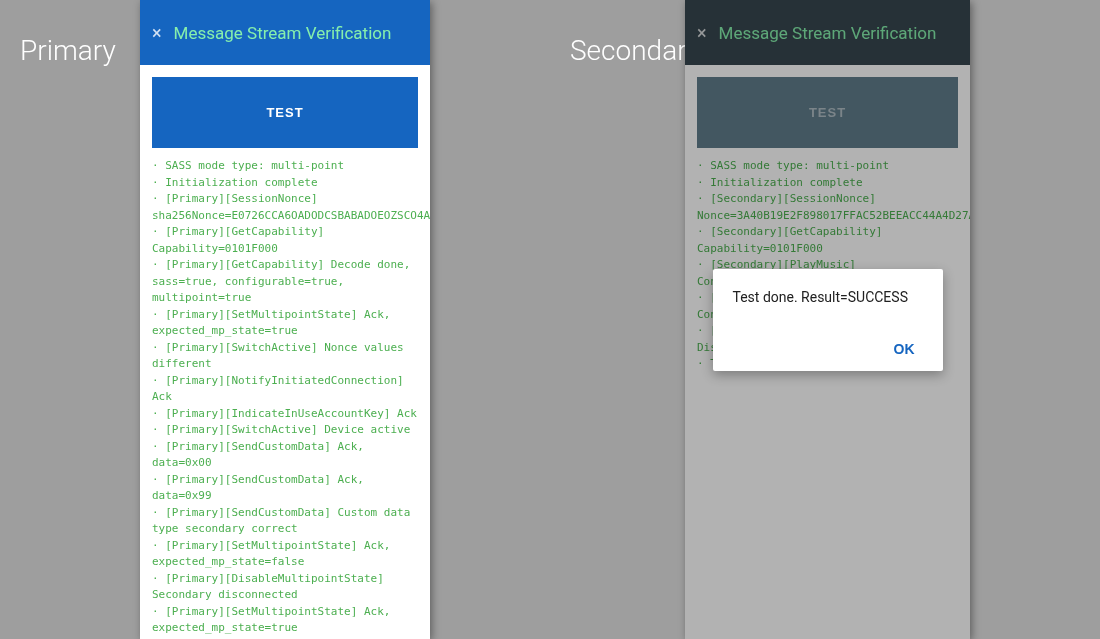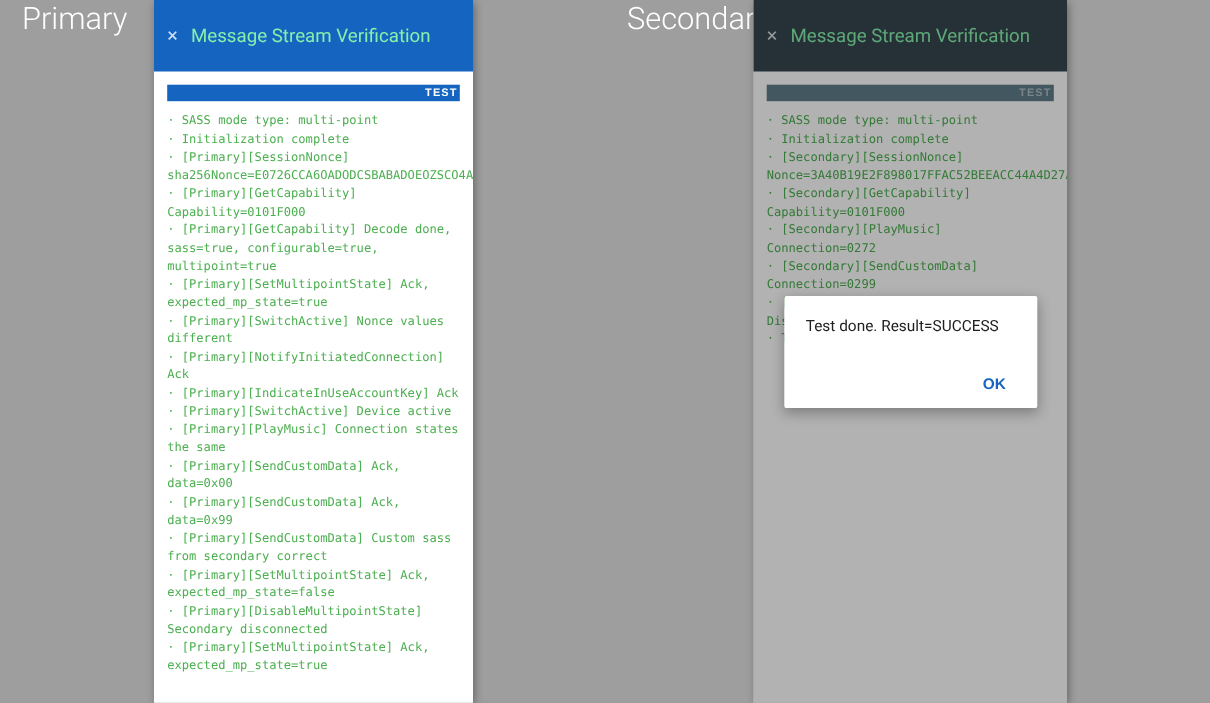--- a/index.html
+++ b/index.html
@@ -31,21 +31,21 @@
       background: #9e9e9e;
     }
 
     .panel-label {
       position: absolute;
       top: 0;
       left: 0;
       right: 0;
       height: 67px;
       display: flex;
-      align-items: flex-start;
+      align-items: flex-end;
       padding-left: 20px;
       color: white;
       font-size: 28px;
       font-weight: 300;
       background: #9e9e9e;
       z-index: 0;
     }
 
     .dialog {
       position: absolute;
@@ -96,29 +96,29 @@
 
     .dialog-body {
       padding: 12px 12px;
       flex: 1;
       overflow: hidden;
     }
 
     .test-btn {
       display: block;
       width: 100%;
-      padding: 2px;
+      padding: 28px;
       background: #1565c0;
       color: white;
-      font-size: 10px;
+      font-size: 13px;
       font-weight: 600;
       letter-spacing: 1px;
       border: none;
       cursor: pointer;
-      text-align: right;
+      text-align: center;
       margin-bottom: 10px;
     }
 
     .test-btn-disabled {
       background: #607d8b;
       color: #b0bec5;
       cursor: default;
     }
 
     .log-area {
@@ -200,24 +200,23 @@
           <span class="log-line">· SASS mode type: multi-point</span>
           <span class="log-line">· Initialization complete</span>
           <span class="log-line">· [Primary][SessionNonce] sha256Nonce=E0726CCA6OADODCSBABADOEOZSCO4AEFA9304BB21FEC610F81481C2E6D28DA01</span>
           <span class="log-line">· [Primary][GetCapability] Capability=0101F000</span>
           <span class="log-line">· [Primary][GetCapability] Decode done, sass=true, configurable=true, multipoint=true</span>
           <span class="log-line">· [Primary][SetMultipointState] Ack, expected_mp_state=true</span>
           <span class="log-line">· [Primary][SwitchActive] Nonce values different</span>
           <span class="log-line">· [Primary][NotifyInitiatedConnection] Ack</span>
           <span class="log-line">· [Primary][IndicateInUseAccountKey] Ack</span>
           <span class="log-line">· [Primary][SwitchActive] Device active</span>
-          <span class="log-line">· [Primary][PlayMusic] Connection states the same</span>
           <span class="log-line">· [Primary][SendCustomData] Ack, data=0x00</span>
           <span class="log-line">· [Primary][SendCustomData] Ack, data=0x99</span>
-          <span class="log-line">· [Primary][SendCustomData] Custom sass from secondary correct</span>
+          <span class="log-line">· [Primary][SendCustomData] Custom data type secondary correct</span>
           <span class="log-line">· [Primary][SetMultipointState] Ack, expected_mp_state=false</span>
           <span class="log-line">· [Primary][DisableMultipointState] Secondary disconnected</span>
           <span class="log-line">· [Primary][SetMultipointState] Ack, expected_mp_state=true</span>
         </div>
     </div>
   </div>
 
   <div class="bottom-bar"></div>
 </div>
 

